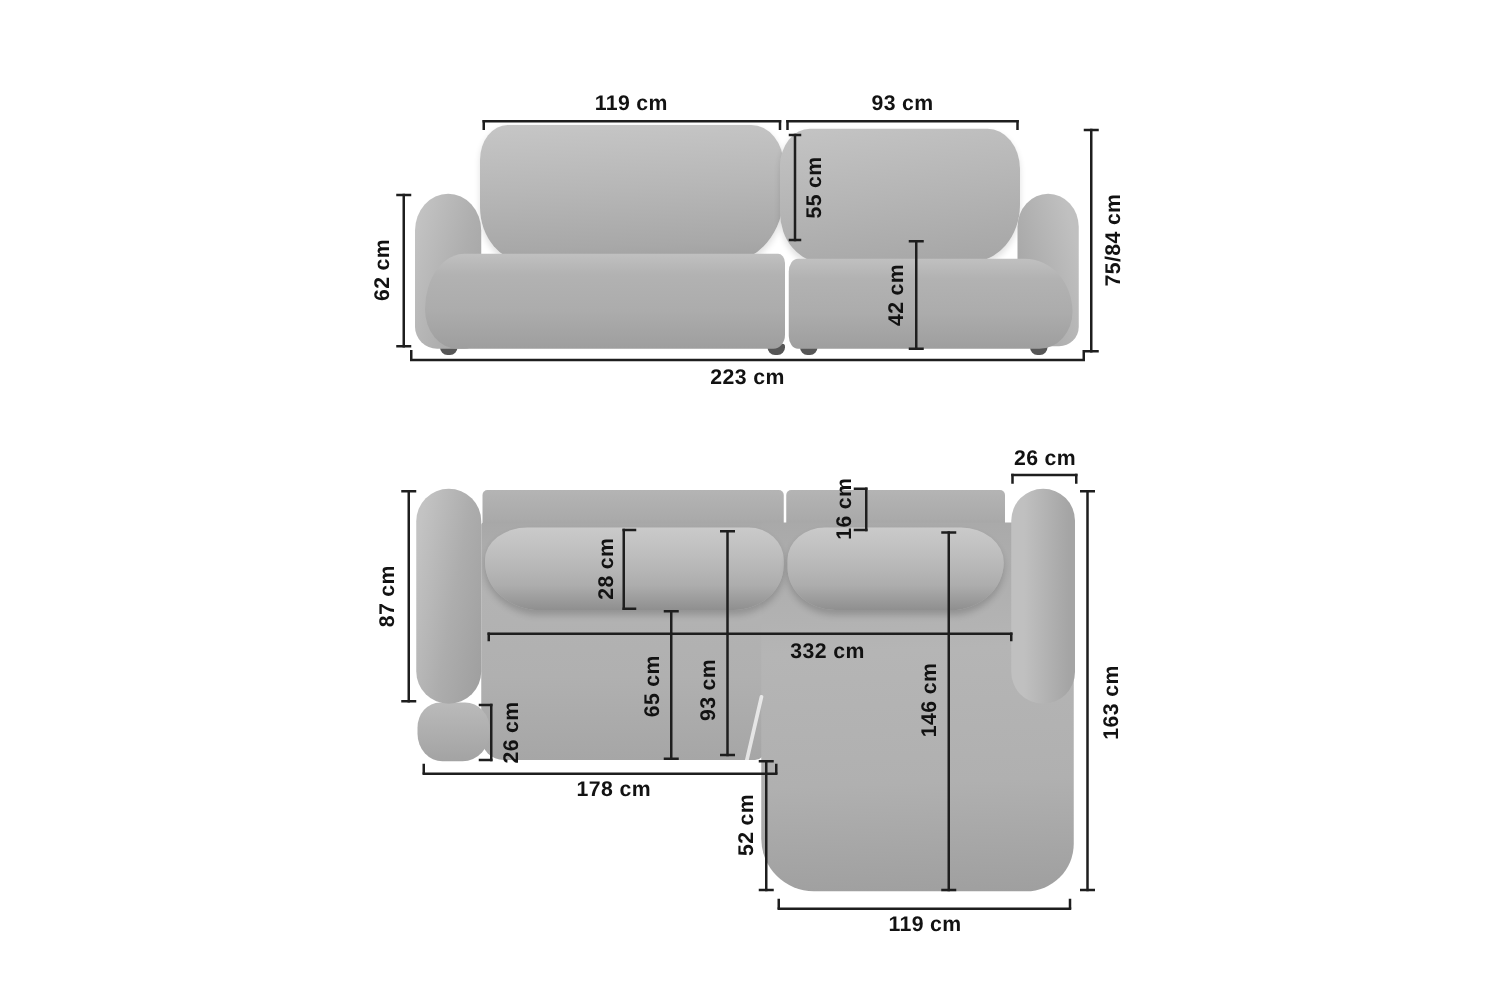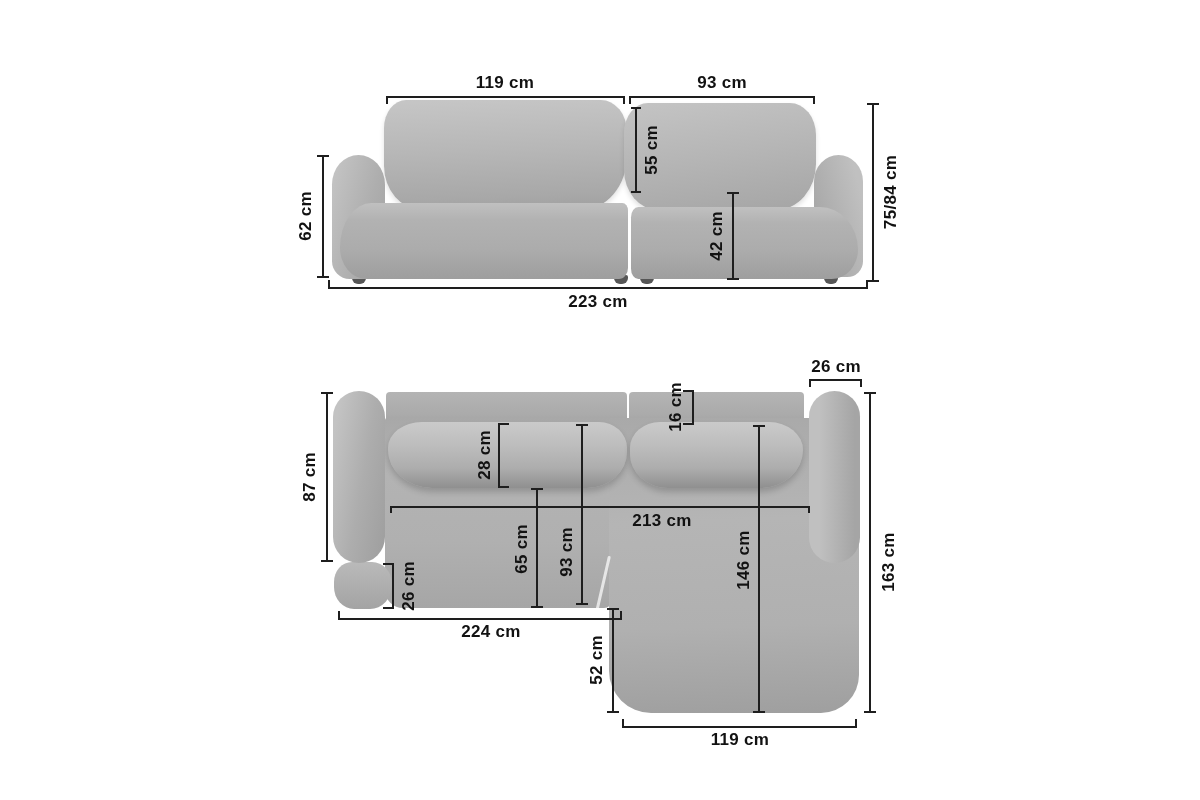--- a/index.html
+++ b/index.html
@@ -156,21 +156,21 @@
       <div class="vline" style="left:498px;top:423px;height:65px;"></div>
       <div class="hline" style="left:498px;top:423px;width:11px;"></div>
       <div class="hline" style="left:498px;top:486px;width:11px;"></div>
       <span class="lbl rot" style="left:485px;top:455px;">28 cm</span>
     </div>
 
     <div class="dim">
       <div class="hline" style="left:390px;top:506px;width:420px;"></div>
       <div class="vline" style="left:390px;top:506px;height:7px;"></div>
       <div class="vline" style="left:808px;top:506px;height:7px;"></div>
-      <span class="lbl" style="left:662px;top:521px;">213 cm</span>
+      <span class="lbl" style="left:662px;top:521px;">332 cm</span>
     </div>
 
     <div class="dim">
       <div class="vline" style="left:536px;top:488px;height:120px;"></div>
       <div class="hline" style="left:531px;top:488px;width:12px;"></div>
       <div class="hline" style="left:531px;top:606px;width:12px;"></div>
       <span class="lbl rot" style="left:522px;top:549px;">65 cm</span>
     </div>
 
     <div class="dim">
@@ -198,21 +198,21 @@
       <div class="vline" style="left:392px;top:563px;height:46px;"></div>
       <div class="hline" style="left:383px;top:563px;width:11px;"></div>
       <div class="hline" style="left:383px;top:607px;width:11px;"></div>
       <span class="lbl rot" style="left:409px;top:586px;">26 cm</span>
     </div>
 
     <div class="dim">
       <div class="hline" style="left:338px;top:618px;width:284px;"></div>
       <div class="vline" style="left:338px;top:611px;height:8px;"></div>
       <div class="vline" style="left:620px;top:611px;height:8px;"></div>
-      <span class="lbl" style="left:491px;top:632px;">224 cm</span>
+      <span class="lbl" style="left:491px;top:632px;">178 cm</span>
     </div>
 
     <div class="dim">
       <div class="vline" style="left:612px;top:608px;height:105px;"></div>
       <div class="hline" style="left:607px;top:608px;width:12px;"></div>
       <div class="hline" style="left:607px;top:711px;width:12px;"></div>
       <span class="lbl rot" style="left:597px;top:660px;">52 cm</span>
     </div>
 
     <div class="dim">

